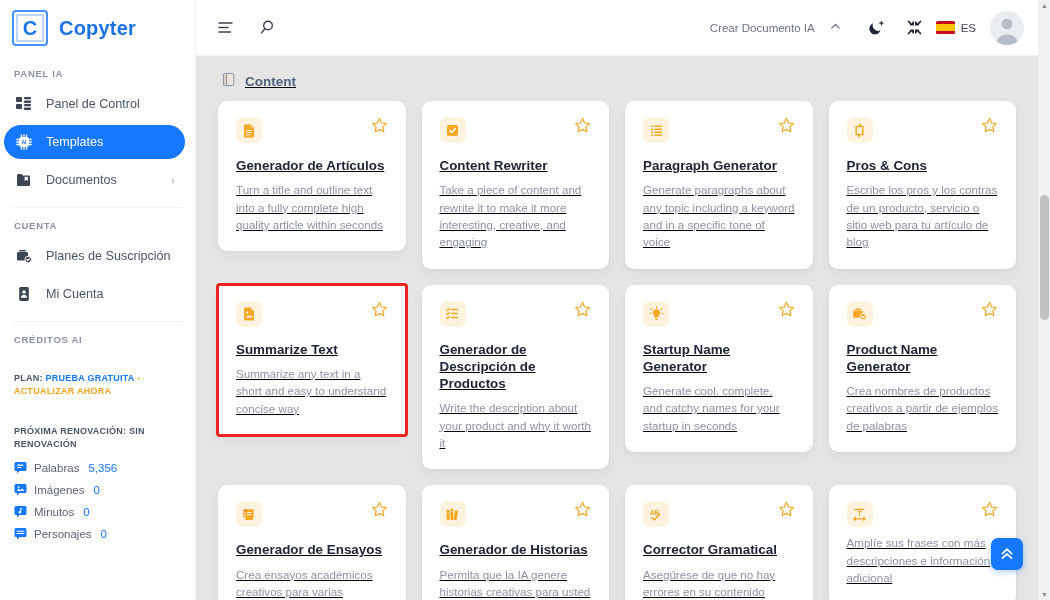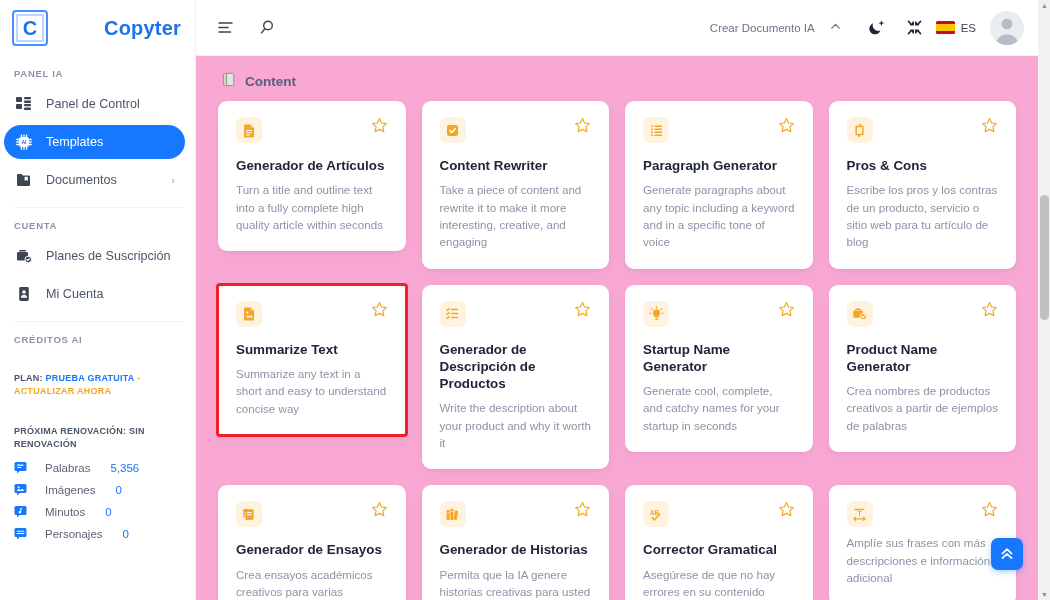--- a/index.html
+++ b/index.html
@@ -17,21 +17,21 @@
     background:#ffffff; z-index:5;
     border-right:1px solid #eef1f5;
   }
   .brand { display:flex; align-items:center; height:56px; padding-left:12px; gap:11px; }
   .brand-mark {
     width:36px; height:36px; border:2px solid #4a90ff; border-radius:4px;
     display:flex; align-items:center; justify-content:center;
     box-shadow: inset 0 0 0 2px #ffffff, inset 0 0 0 4px #bdd7ff;
   }
   .brand-mark span { color:#1a73e8; font-weight:bold; font-size:20px; line-height:1; }
-  .brand-name { color:#1a73e8; font-size:20px; font-weight:bold; letter-spacing:.2px;margin-left:45px; }
+  .brand-name { color:#1a73e8; font-size:20px; font-weight:bold; letter-spacing:.2px; }
 
   .nav-section-label {
     font-size:9.5px; font-weight:bold; letter-spacing:.7px;
     color:#8a93a5; padding:0 0 0 14px; margin-top:12px; margin-bottom:8px;
     text-transform:uppercase;
   }
   .nav-item {
     display:flex; align-items:center; gap:14px;
     height:34px; margin:4px 10px 4px 4px; padding-left:12px;
     border-radius:18px; cursor:pointer;
@@ -42,21 +42,21 @@
   .nav-ico svg { display:block; }
   .nav-label { flex:1; }
   .nav-caret { font-size:11px; color:#9aa3b2; padding-right:10px; }
   .nav-divider { height:1px; background:#eef0f4; margin:10px 12px 0 14px; }
 
   .credits { padding:0 14px; }
   .credit-line { font-size:9px; font-weight:bold; letter-spacing:.25px; color:#4a5568; margin-top:27px; line-height:1.45; }
   .c-blue { color:#1677ff; }
   .c-orange { color:#f5a623; }
   .credit-stats { margin-top:10px; }
-  .credit-row { display:flex; align-items:center; gap:18px; font-size:11.5px; color:#5a6475; margin-bottom:9px; }
+  .credit-row { display:flex; align-items:center; gap:7px; font-size:11.5px; color:#5a6475; margin-bottom:9px; }
   .credit-row .val { color:#1677ff; font-weight:500; margin-left:2px; }
   .credit-ico { width:13px; height:13px; flex:0 0 13px; }
 
   
   #topbar {
     position:absolute; left:196px; top:0; right:12px; height:56px;
     background:#ffffff; display:flex; align-items:center;
     border-bottom:1px solid #edf0f4; z-index:4;
   }
   .tb-icon { width:34px; height:34px; display:flex; align-items:center; justify-content:center; cursor:pointer; color:#3d4452; }
@@ -74,21 +74,21 @@
   .flag i:nth-child(3){ height:25%; background:#c60b1e; }
   .lang-code { font-size:11.5px; color:#3d4452; margin-left:6px; margin-right:10px; }
   .avatar {
     width:34px; height:34px; border-radius:50%; background:#e9edf2;
     display:flex; align-items:flex-end; justify-content:center; overflow:hidden;
   }
 
   
   #main {
     position:absolute; left:196px; top:56px; right:12px; bottom:0;
-    background:#f9a8d4; overflow:hidden; padding:0 22px;
+    background:#e5e5e5; overflow:hidden; padding:0 22px;text-decoration:underline;
   }
   .section-head { display:flex; align-items:center; gap:8px; padding:16px 0 10px 4px; }
   .section-title { font-size:13.5px; font-weight:bold; color:#53617a; }
   .card {
     background:#ffffff; border-radius:9px; padding:16px 18px 18px 18px;
     box-shadow:0 1px 3px rgba(30,40,60,.055), 0 6px 14px rgba(30,40,60,.045);
     cursor:pointer; position:relative;
   }
   .card.selected { outline:3px solid #ee2222; outline-offset:-1px; border-radius:2px; }
   .card-top { display:flex; align-items:flex-start; justify-content:space-between; }

